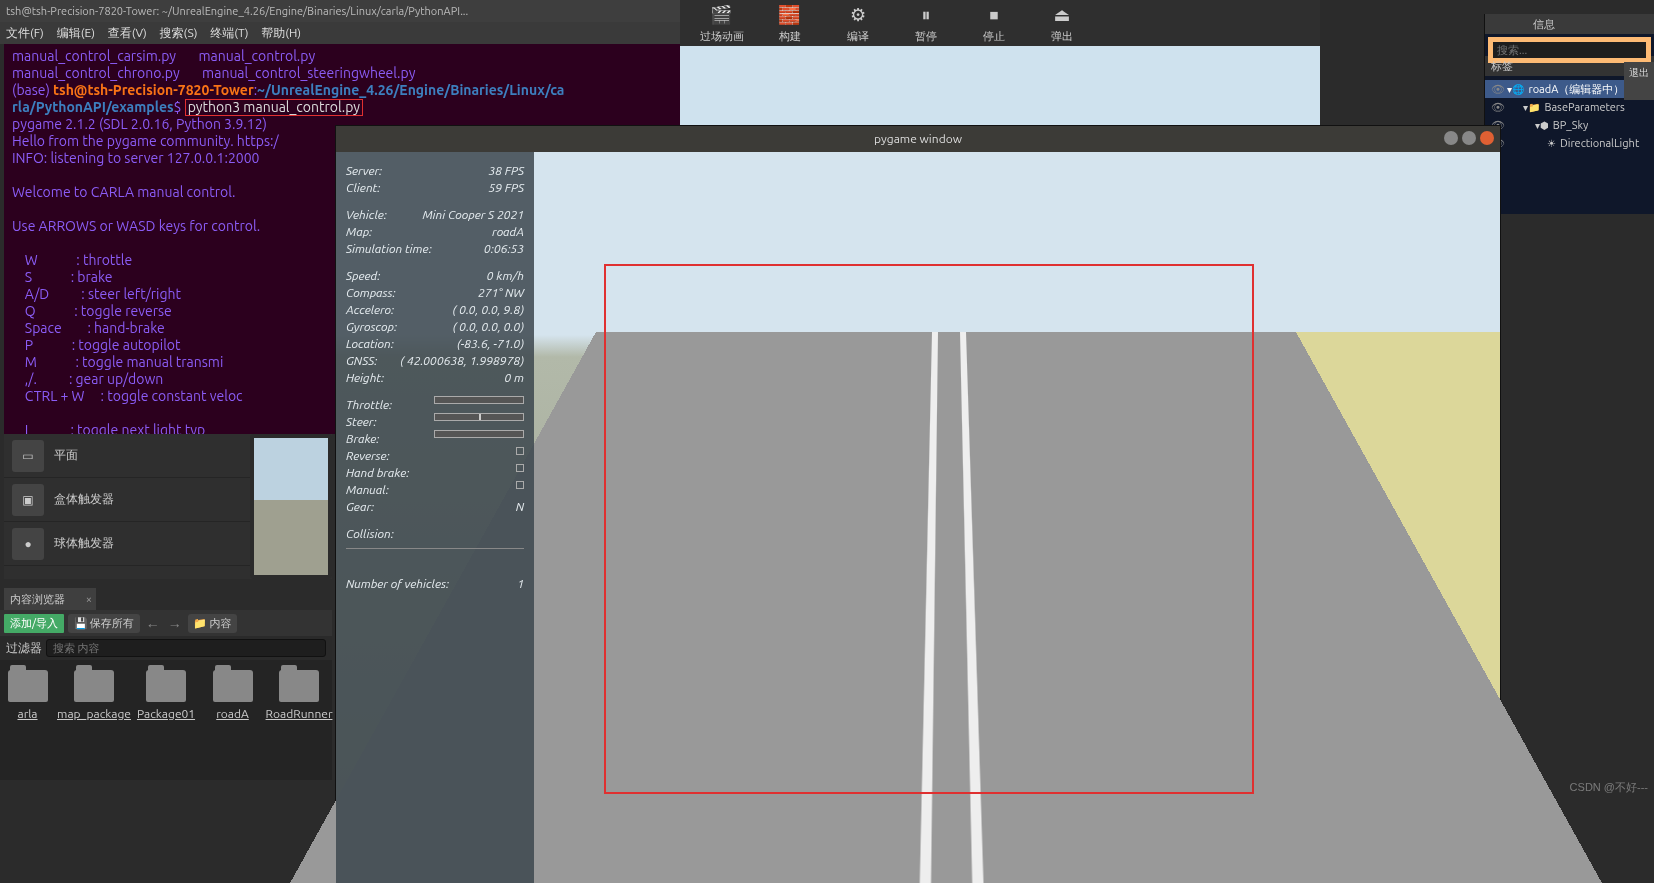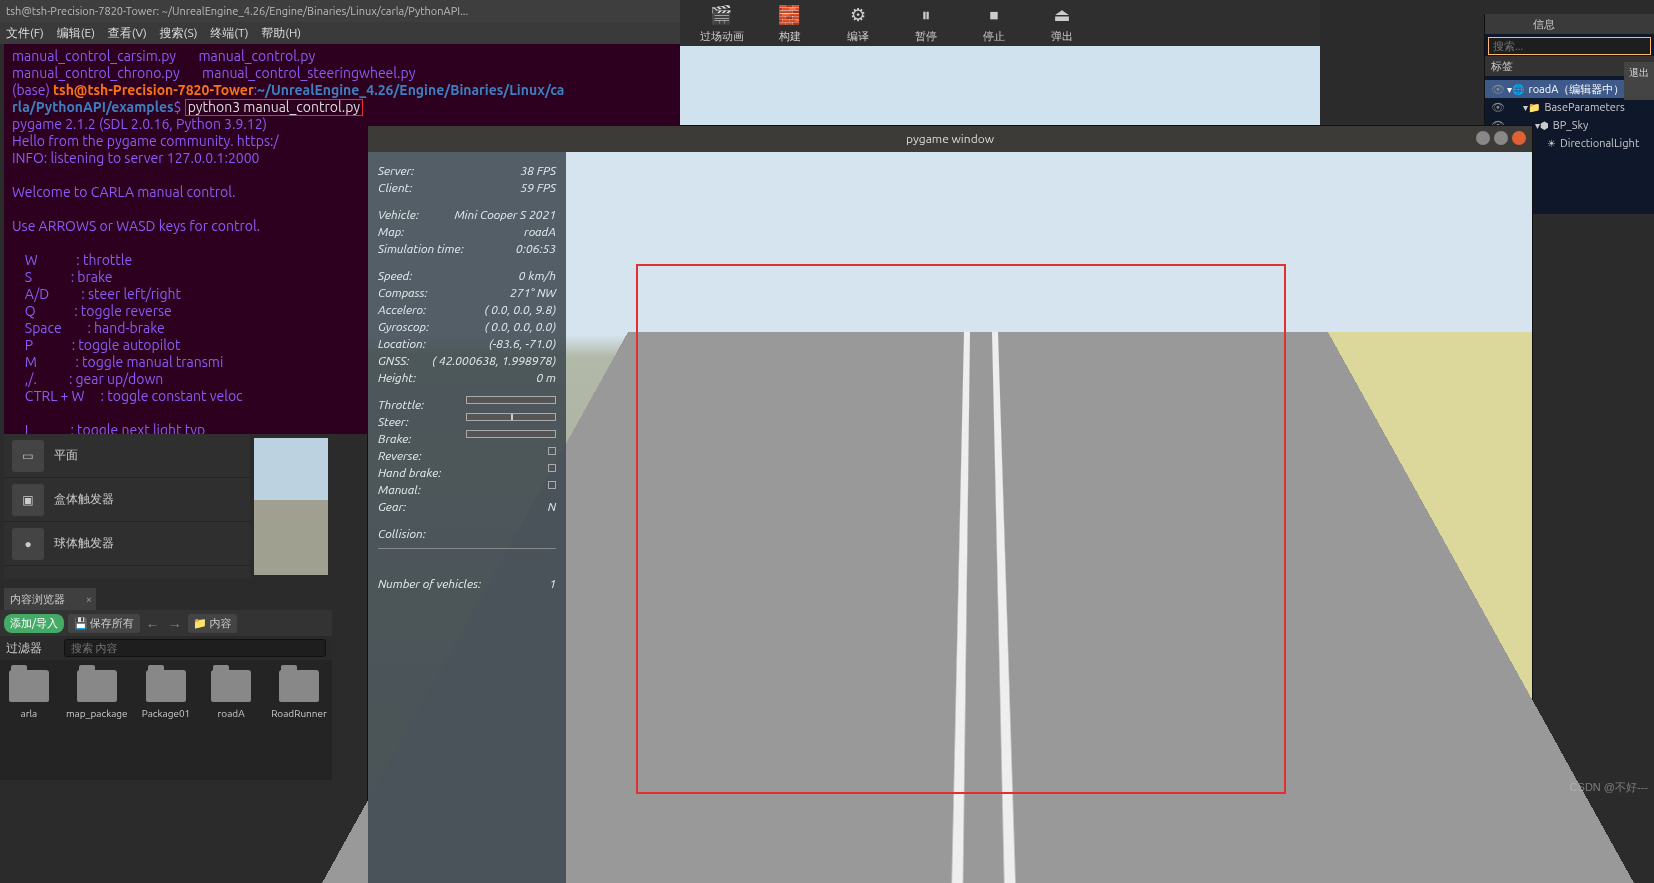--- a/index.html
+++ b/index.html
@@ -22,41 +22,41 @@
 .asset-row .name { flex:1; color:#ccc; font-size:12px; }
 .asset-row .qm { color:#888; font-size:12px; }
 
 
 .asset-preview { position:absolute; left:250px; top:434px; width:82px; height:145px; background:linear-gradient(#bcd2e0 45%,#9fa090 45%); border:4px solid #2b2b2b; border-radius:4px; }
 
 
 .browser-tab { position:absolute; left:4px; top:588px; width:92px; height:22px; background:#3f3f3f; color:#ccc; font-size:11px; line-height:22px; padding-left:6px; }
 .browser-tab .x { float:right; margin-right:4px; color:#999; }
 .browser-bar { position:absolute; left:0; top:610px; width:332px; height:26px; background:#333; display:flex; align-items:center; padding:0 4px; gap:4px; }
-.btn-green { background:#4a6; color:#fff; padding:2px 6px; border-radius:8px; font-size:11px; }
+.btn-green { background:#4a6; color:#fff; padding:2px 6px; border-radius:1px; font-size:11px; }
 .btn-dark { background:#444; color:#ccc; padding:2px 6px; border-radius:3px; font-size:11px; display:flex; align-items:center; gap:2px; }
 .nav-arrow { color:#888; font-size:14px; padding:0 2px; }
-.filter-row { position:absolute; left:0; top:636px; width:332px; height:24px; background:#2a2a2a; display:flex; align-items:center; padding:0 6px; gap:22px; }
+.filter-row { position:absolute; left:0; top:636px; width:332px; height:24px; background:#2a2a2a; display:flex; align-items:center; padding:0 6px; gap:4px; }
 .filter-row input { flex:1; background:#1e1e1e; border:1px solid #111; color:#aaa; font-size:11px; padding:2px 6px; border-radius:3px; }
 .folder-grid { position:absolute; left:0; top:660px; width:332px; height:120px; background:#242424; display:flex; gap:18px; padding:10px 6px; }
 .folder { display:flex; flex-direction:column; align-items:center; width:54px; }
 .folder-ico { width:40px; height:32px; background:#888; border-radius:3px 3px 2px 2px; position:relative; }
 .folder-ico:before { content:""; position:absolute; top:-5px; left:2px; width:16px; height:6px; background:#888; border-radius:2px 2px 0 0; }
-.folder-lbl { margin-top:6px; font-size:10px; color:#ccc; text-align:center; line-height:11px; }
+.folder-lbl { margin-top:6px; font-size:12px; color:#ccc; text-align:center; line-height:11px;text-decoration:underline; }
 
 
 .ue-toolbar { position:absolute; left:680px; top:0; width:640px; height:46px; background:#2f2f2f; display:flex; align-items:center; padding-left:8px; }
 .ue-tool { display:flex; flex-direction:column; align-items:center; width:68px; color:#ccc; font-size:11px; cursor:pointer; }
 .ue-tool .ico { width:28px; height:24px; display:flex; align-items:center; justify-content:center; font-size:18px; margin-bottom:2px; }
 
 
 .ue-view { position:absolute; left:680px; top:46px; width:640px; height:760px; background:linear-gradient(#cfe2ee 0%,#cfe2ee 35%,#a0a490 35%,#a0a490 100%); }
 
 
-.pygame-win { position:absolute; left:335px; top:125px; width:1166px; height:758px; background:#222; border:1px solid #111;margin-left:32px; }
+.pygame-win { position:absolute; left:335px; top:125px; width:1166px; height:758px; background:#222; border:1px solid #111; }
 .py-title { height:26px; background:#3c3b37; color:#ddd; font-size:12px; line-height:26px; text-align:center; position:relative; }
 .py-ctrl { position:absolute; right:6px; top:5px; display:flex; gap:4px; }
 .py-ctrl span { width:14px; height:14px; border-radius:50%; display:inline-block; }
 .c-min { background:#888; } .c-max { background:#888; } .c-close { background:#e06033; }
 .py-body { position:relative; height:732px; background:linear-gradient(#d5e4ee 0%,#d5e4ee 25%,#b2b9a9 28%,#9b9f8e 100%); }
 .road { position:absolute; left:260px; top:180px; width:700px; height:552px; background:#999; transform:perspective(700px) rotateX(48deg); transform-origin:top center; }
 .road:before,.road:after { content:""; position:absolute; top:0; bottom:0; width:6px; background:#eee; }
 .road:before { left:48%; } .road:after { left:52%; }
 .sand { position:absolute; right:0; top:180px; width:380px; height:552px; background:#dcd79a; }
 
@@ -81,21 +81,21 @@
 .car-wheel.l { left:6px; } .car-wheel.r { right:6px; }
 .car-mirror { position:absolute; top:50px; width:18px; height:18px; background:#ccc; border-radius:50%; border:2px solid #555; }
 .car-mirror.l { left:-14px; } .car-mirror.r { right:-14px; }
 
 .red-box { position:absolute; left:268px; top:112px; width:650px; height:530px; border:2px solid #e03030; }
 
 
 .right-panel { position:absolute; right:0; top:14px; width:170px; height:200px; background:#0f172a; border-left:1px solid #111; }
 .rp-tab { height:20px; background:#3a3a3a; color:#ccc; font-size:11px; line-height:20px; padding-left:48px; }
 .rp-search { height:22px; padding:3px; }
-.rp-search input { width:100%; background:#1e1e1e; border:1px solid #fdba74; color:#aaa; font-size:11px; padding:2px 4px; }
+.rp-search input { width:100%; background:#1e1e1e; border:5px solid #fdba74; color:#aaa; font-size:11px; padding:2px 4px; }
 .rp-lbl { height:20px; background:#333; color:#ccc; font-size:11px; line-height:20px; padding-left:6px; }
 .exit-btn { position:absolute; right:0; top:62px; height:38px; width:30px; background:#444; color:#ddd; font-size:10px; writing-mode:horizontal-tb; text-align:center; line-height:14px; padding-top:4px; }
 .tree { padding:4px 0; }
 .tree-row { display:flex; align-items:center; height:18px; padding-left:6px; font-size:11px; color:#ccc; gap:4px; cursor:pointer; }
 .tree-row.sel { background:#3d5a8a; color:#fff; }
 .tree-row .eye { color:#888; font-size:11px; width:12px; }
 .tree-row .ind1 { width:12px; } .tree-row .ind2 { width:24px; } .tree-row .ind3 { width:36px; }
 .tree-row .ico { font-size:10px; }
 
 .watermark { position:absolute; right:6px; bottom:88px; color:rgba(200,200,200,0.5); font-size:11px; font-family:Arial; }

